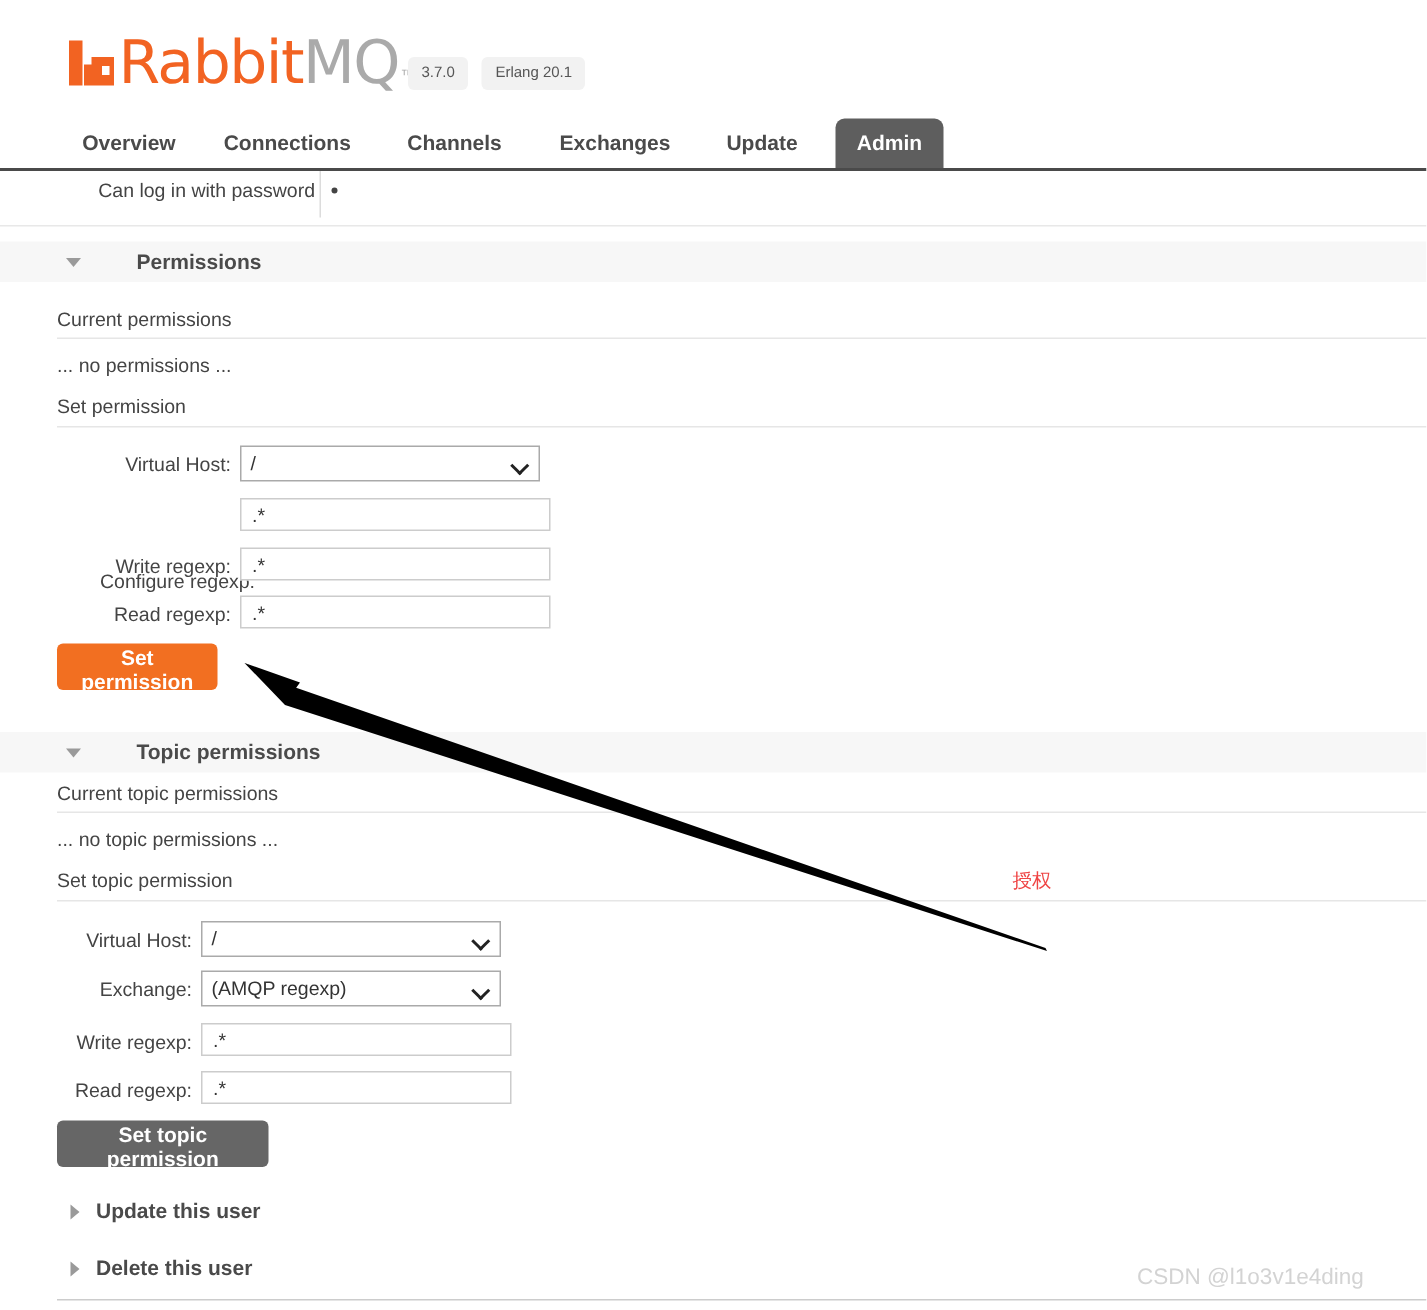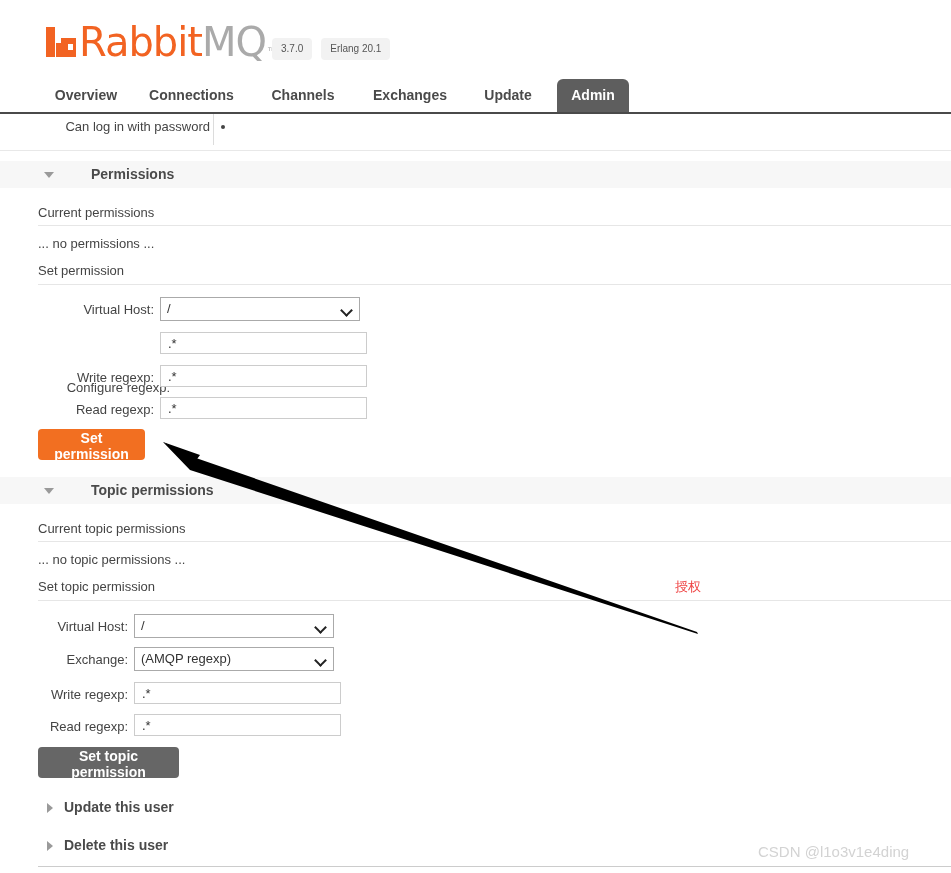--- a/index.html
+++ b/index.html
@@ -386,21 +386,21 @@
 <input class="f-input" style="left: 160px; top: 332px; width: 207px;" value=".*">
 
 <div class="f-label" style="left:0px; top:370px; width:154px;">Write regexp:</div>
 <input class="f-input" style="left: 160px; top: 365px; width: 207px;" value=".*">
 
 <div class="f-label" style="left:0px; top:402px; width:154px;">Read regexp:</div>
 <input class="f-input" style="left: 160px; top: 397px; width: 207px;" value=".*">
 
 <button class="btn btn-orange" style="left:38px; top:429px; width:107px; height:31px;">Set permission</button>
 
-<div class="section-head" style="top:477px;">
+<div class="section-head" style="top:488px;">
   <div class="tri"></div>
   <div class="ttl">Topic permissions</div>
 </div>
 
 <div class="sub-label" style="top:521px;">Current topic permissions</div>
 <div class="hrule" style="top:541px;"></div>
 <div class="sub-label" style="top:552px;">... no topic permissions ...</div>
 <div class="sub-label" style="top:579px;">Set topic permission</div>
 <div class="hrule" style="top:600px;"></div>
 

